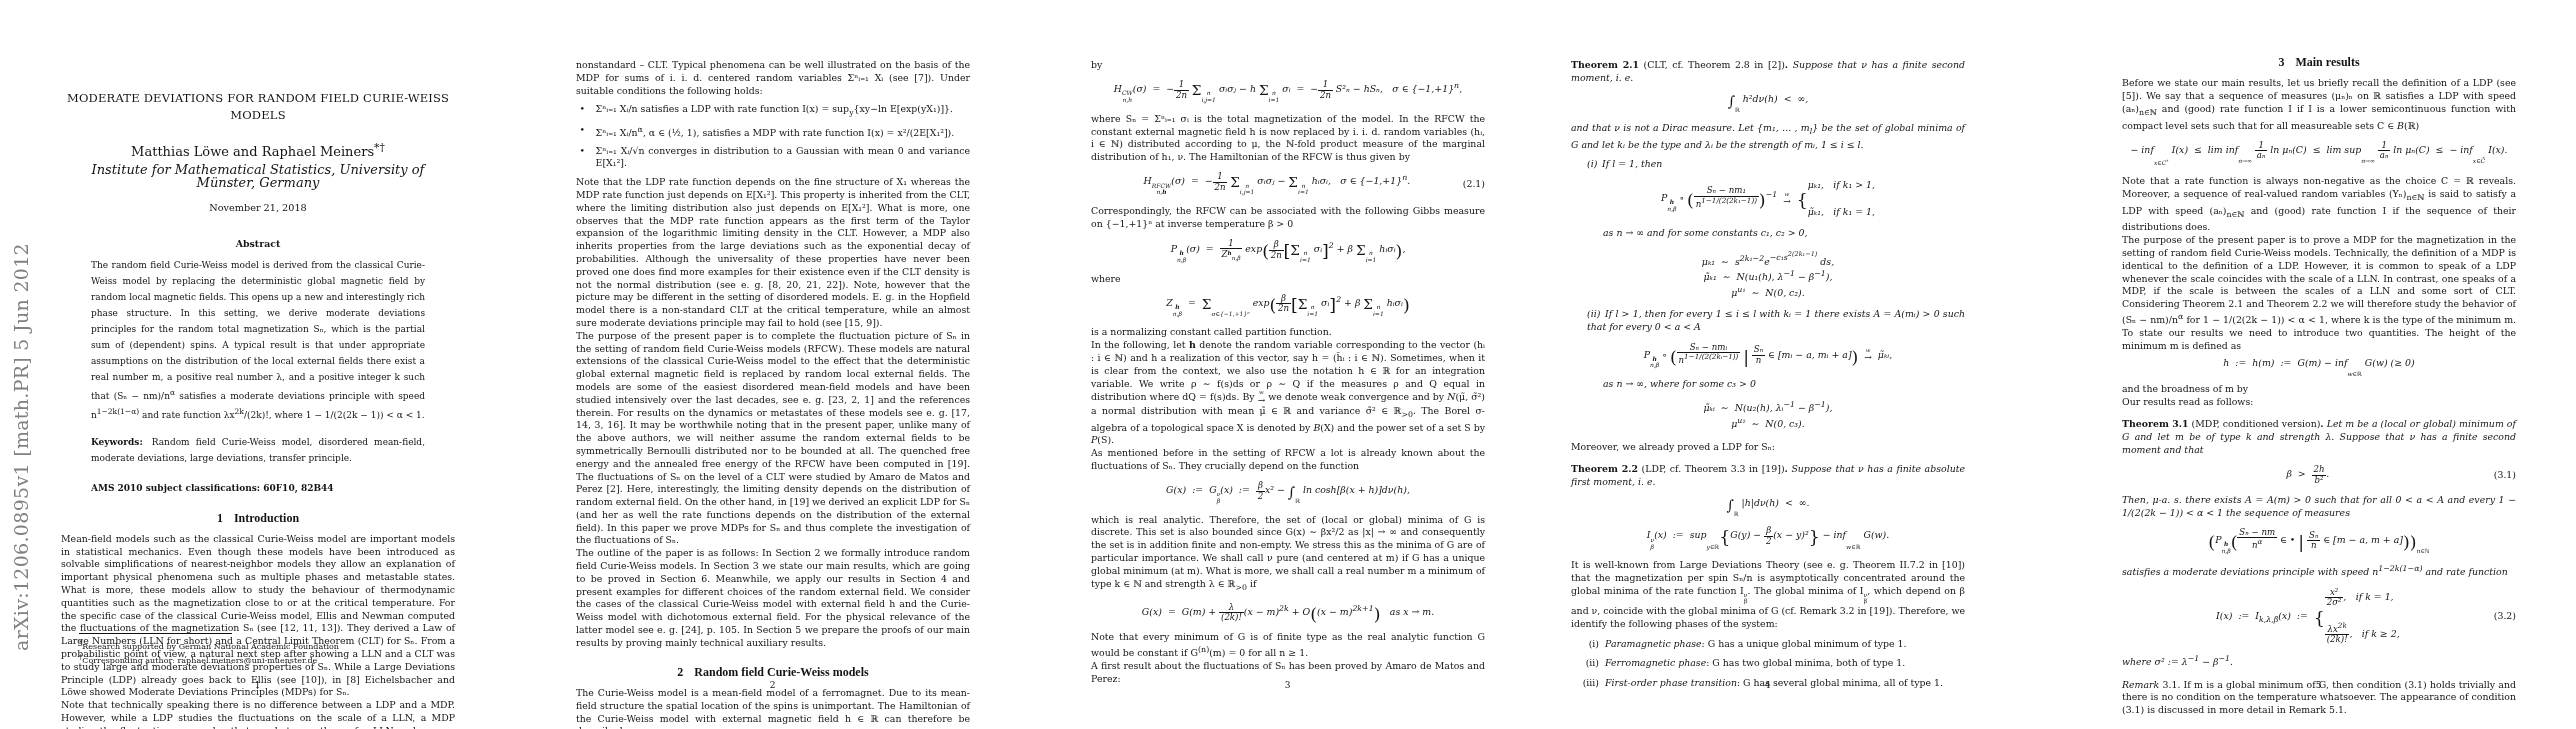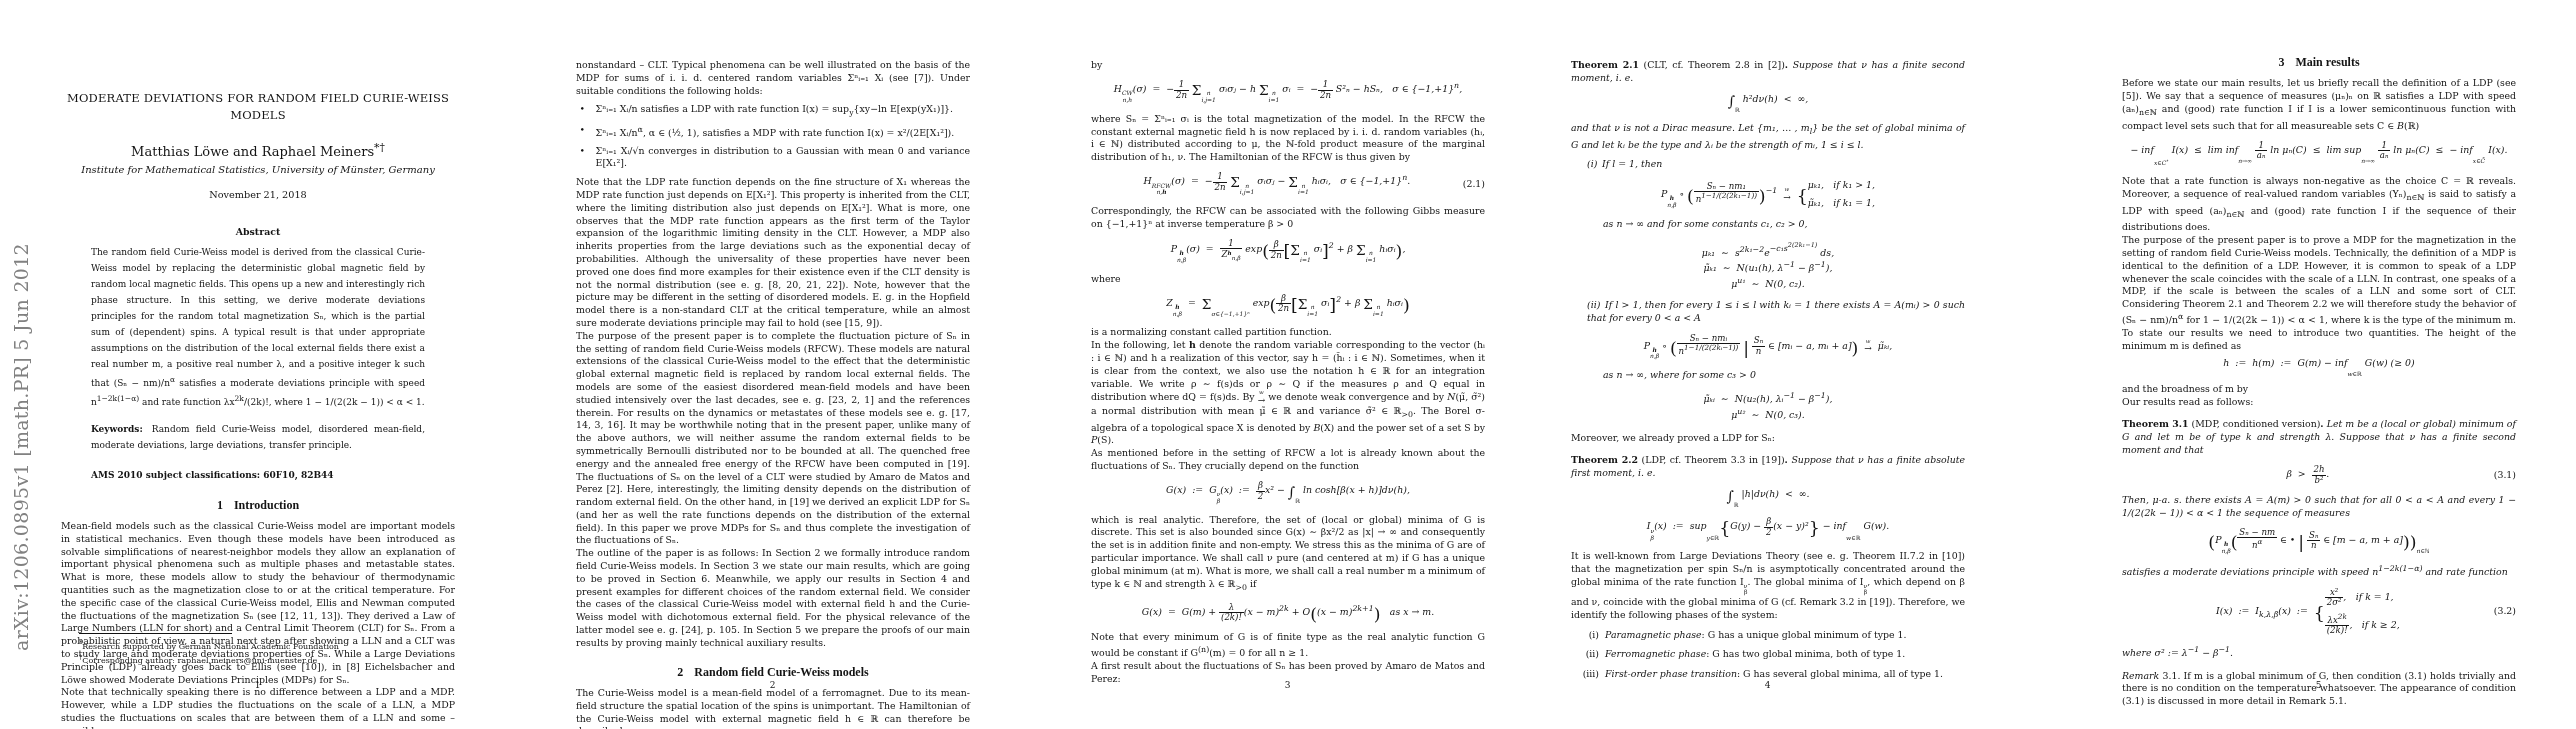--- a/index.html
+++ b/index.html
@@ -5,21 +5,21 @@
   html,body{margin:0;padding:0;background:#fff;}
   #canvas{position:relative;width:2576px;height:729px;background:#fff;overflow:hidden;
           font-family:"DejaVu Serif","DejaVu Sans","Liberation Serif",serif;color:#141414;}
   .page{position:absolute;top:0;width:515px;height:729px;background:#fff;overflow:hidden;}
   .content{position:absolute;left:61px;width:394px;top:0;font-size:9.4px;line-height:12.8px;text-align:justify;}
   p{margin:0;}
   .arxiv-side{position:absolute;left:20.7px;top:447px;transform:translate(-50%,-50%) rotate(-90deg);
               transform-origin:center;white-space:nowrap;font-size:19px;letter-spacing:0.3px;color:#818181;}
   .title{text-align:center;font-size:11.5px;line-height:17px;letter-spacing:0.2px;margin-top:90px;}
   .authors{text-align:center;font-size:13px;margin-top:18px;}
-  .affil{text-align:center;font-style:italic;font-size:10px;margin-top:4.9px;}
+  .affil{text-align:center;font-style:italic;font-size:13px;margin-top:4.9px;}
   .date{text-align:center;font-size:9.7px;margin-top:12px;}
   .abs-head{text-align:center;font-weight:bold;font-size:9.4px;margin-top:24px;}
   .abstract,.keywords,.ams{margin-left:30px;margin-right:30px;font-size:9px;line-height:16px;}
   .abstract{margin-top:6px;}
   .keywords{margin-top:11px;}
   .ams{margin-top:13.4px;}
   .sec{font-size:12px;font-weight:bold;margin:16px 0 8.5px 0;text-align:center;font-family:Liberation Serif, serif;}
   .sec .num{margin-right:11px;}
   .footnotes{position:absolute;left:61px;width:394px;top:633px;text-align:left;margin-left:18px;}
   .fnrule{border-top:0.6px solid #111;width:153px;margin-bottom:3.6px;}
@@ -29,21 +29,21 @@
   .eqrow{display:flex;align-items:center;margin:8.5px 0;}
   .eqrow .eq{flex:1;margin:0;}
   .eqno{font-style:normal;font-size:9.4px;}
   .fr{display:inline-block;text-align:center;vertical-align:-0.62em;line-height:1.1;font-size:0.92em;}
   .fr .num{display:block;padding:0 1.8px;}
   .fr .den{display:block;border-top:0.6px solid #141414;padding:0 1.8px;}
   .st{display:inline-flex;flex-direction:column;align-items:center;font-size:6px;line-height:1.15;vertical-align:-0.5em;}
   .sum{font-size:1.45em;vertical-align:-0.18em;font-style:normal;}
   .int{font-size:1.5em;vertical-align:-0.25em;font-style:normal;}
   .big{font-size:1.85em;vertical-align:-0.28em;font-style:normal;}
-  .cases{display:inline-flex;flex-direction:column;text-align:left;vertical-align:middle;row-gap:5px;}
+  .cases{display:inline-flex;flex-direction:column;text-align:left;vertical-align:middle;row-gap:14px;}
   .wto{display:inline-flex;flex-direction:column;align-items:center;vertical-align:middle;line-height:1;}
   .wto span:first-child{font-size:5.5px;font-style:italic;}
   .wto span:last-child{font-size:9px;font-style:normal;}
   .bullets{margin:6px 0 6px 0;padding:0;list-style:none;}
   .bullets li{display:flex;margin:4.3px 0;}
   .bullets .dot{width:16px;flex:none;text-align:left;padding-left:3.6px;}
   .ind{padding-left:16px;}
   .ind2{padding-left:32px;}
   .phases{margin-top:3.6px;}
   .phase{display:flex;margin:6.7px 0;}

